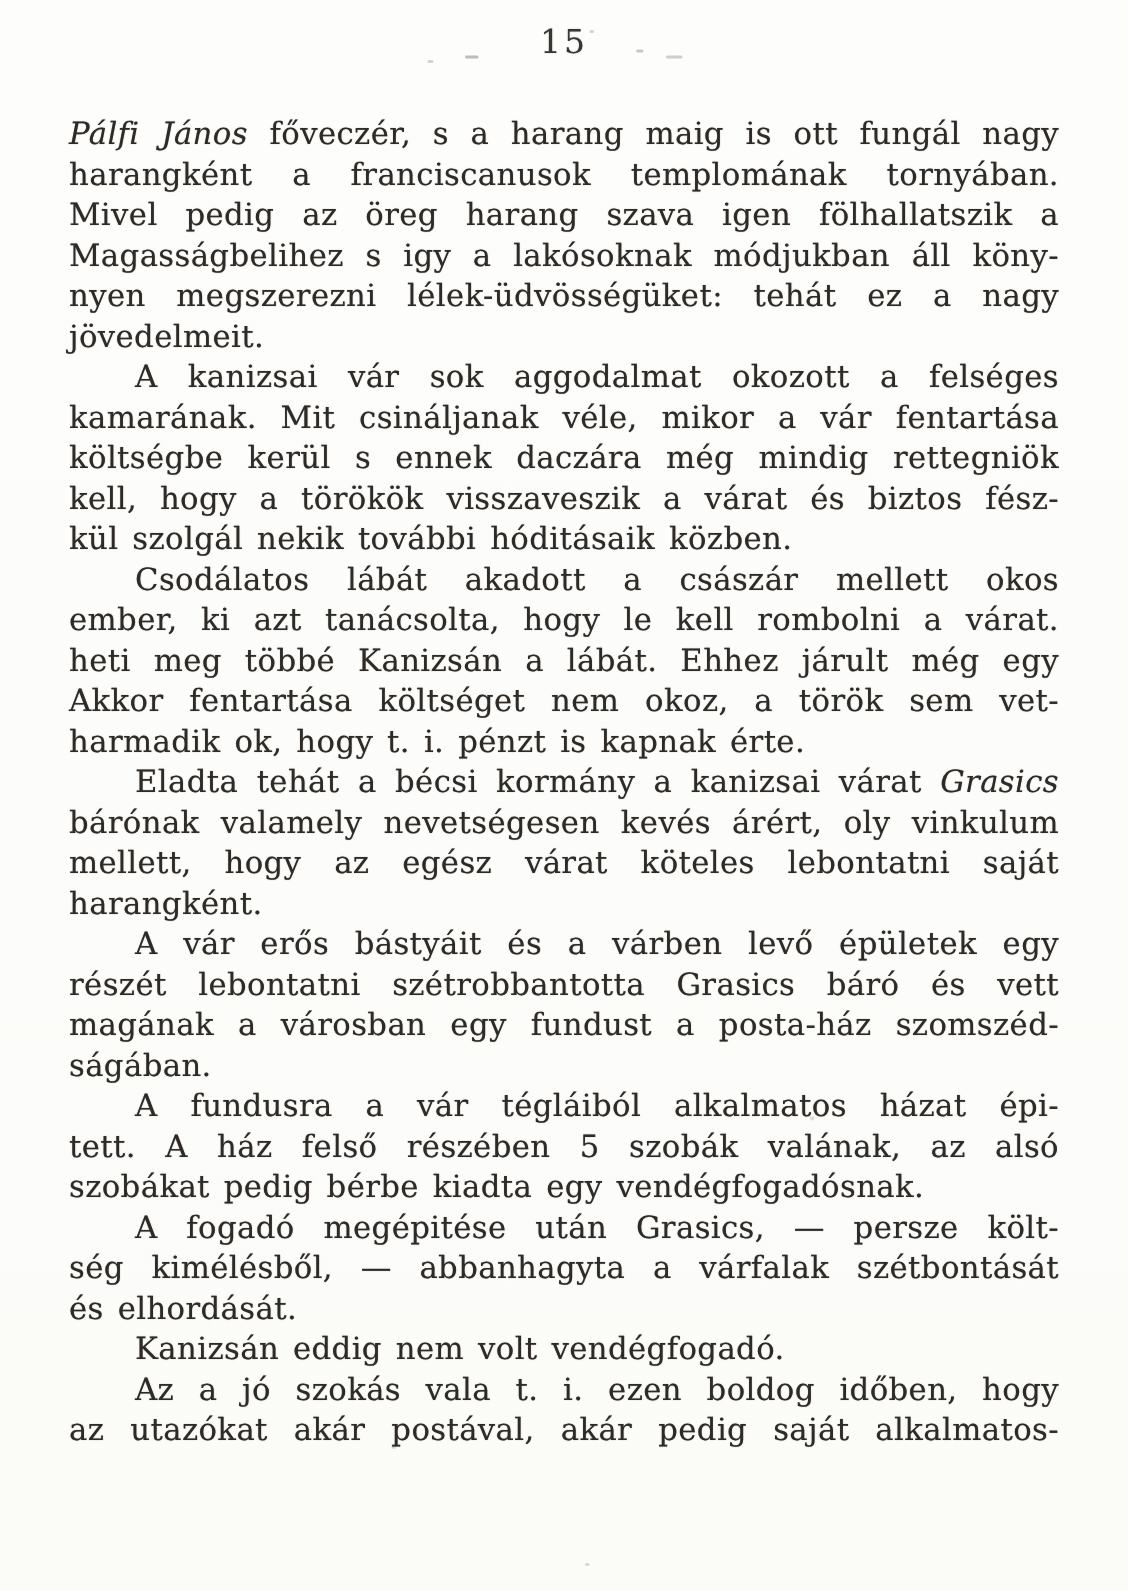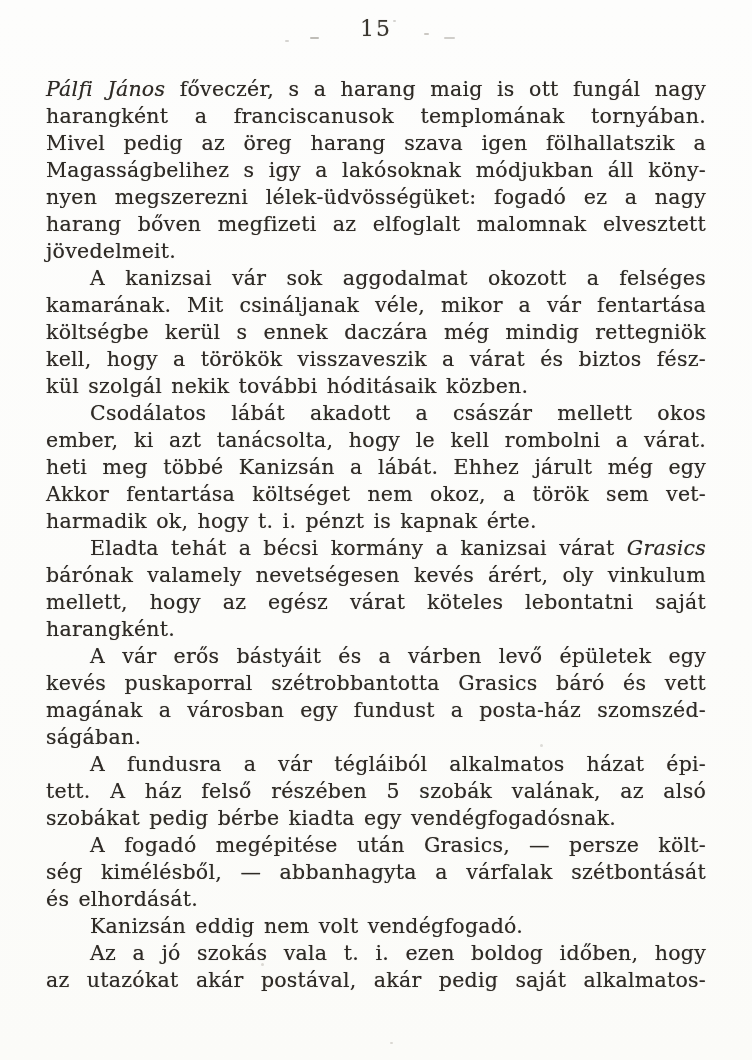--- a/index.html
+++ b/index.html
@@ -102,22 +102,21 @@
   <div class="speck s6"></div>
   <div class="speck s7"></div>
   <div class="speck s8"></div>
 
   <div class="text-column">
       <div class="para">
         <div class="line j"><span class="it">Pálfi János</span><span> főveczér, s a harang maig is ott fungál nagy</span></div>
         <div class="line j"><span>harangként a franciscanusok templomának tornyában.</span></div>
         <div class="line j"><span>Mivel pedig az öreg harang szava igen fölhallatszik a</span></div>
         <div class="line j"><span>Magasságbelihez s igy a lakósoknak módjukban áll köny-</span></div>
-        <div class="line j"><span>nyen megszerezni lélek-üdvösségüket: fogadó ez a nagy</span></div>
-        <div class="line j"><span>harang bőven megfizeti az elfoglalt malomnak elvesztett</span></div>
+        <div class="line j"><span>nyen megszerezni lélek-üdvösségüket: tehát ez a nagy</span></div>
         <div class="line lastline"><span>jövedelmeit.</span></div>
       </div>
       <div class="para">
         <div class="line j indent"><span>A kanizsai vár sok aggodalmat okozott a felséges</span></div>
         <div class="line j"><span>kamarának. Mit csináljanak véle, mikor a vár fentartása</span></div>
         <div class="line j"><span>költségbe kerül s ennek daczára még mindig rettegniök</span></div>
         <div class="line j"><span>kell, hogy a törökök visszaveszik a várat és biztos fész-</span></div>
         <div class="line lastline"><span>kül szolgál nekik további hóditásaik közben.</span></div>
       </div>
       <div class="para">
@@ -128,21 +127,21 @@
         <div class="line lastline"><span>harmadik ok, hogy t. i. pénzt is kapnak érte.</span></div>
       </div>
       <div class="para">
         <div class="line j indent"><span>Eladta tehát a bécsi kormány a kanizsai várat </span><span class="it">Grasics</span></div>
         <div class="line j"><span>bárónak valamely nevetségesen kevés árért, oly vinkulum</span></div>
         <div class="line j"><span>mellett, hogy az egész várat köteles lebontatni saját</span></div>
         <div class="line lastline"><span>harangként.</span></div>
       </div>
       <div class="para">
         <div class="line j indent"><span>A vár erős bástyáit és a várben levő épületek egy</span></div>
-        <div class="line j"><span>kevés puskaporral szétrobbantotta Grasics báró és vett</span></div>
+        <div class="line j"><span>részét lebontatni szétrobbantotta Grasics báró és vett</span></div>
         <div class="line j"><span>magának a városban egy fundust a posta-ház szomszéd-</span></div>
         <div class="line lastline"><span>ságában.</span></div>
       </div>
       <div class="para">
         <div class="line j indent"><span>A fundusra a vár tégláiból alkalmatos házat épi-</span></div>
         <div class="line j"><span>tett. A ház felső részében 5 szobák valának, az alsó</span></div>
         <div class="line lastline"><span>szobákat pedig bérbe kiadta egy vendégfogadósnak.</span></div>
       </div>
       <div class="para">
         <div class="line j indent"><span>A fogadó megépitése után Grasics, — persze költ-</span></div>

